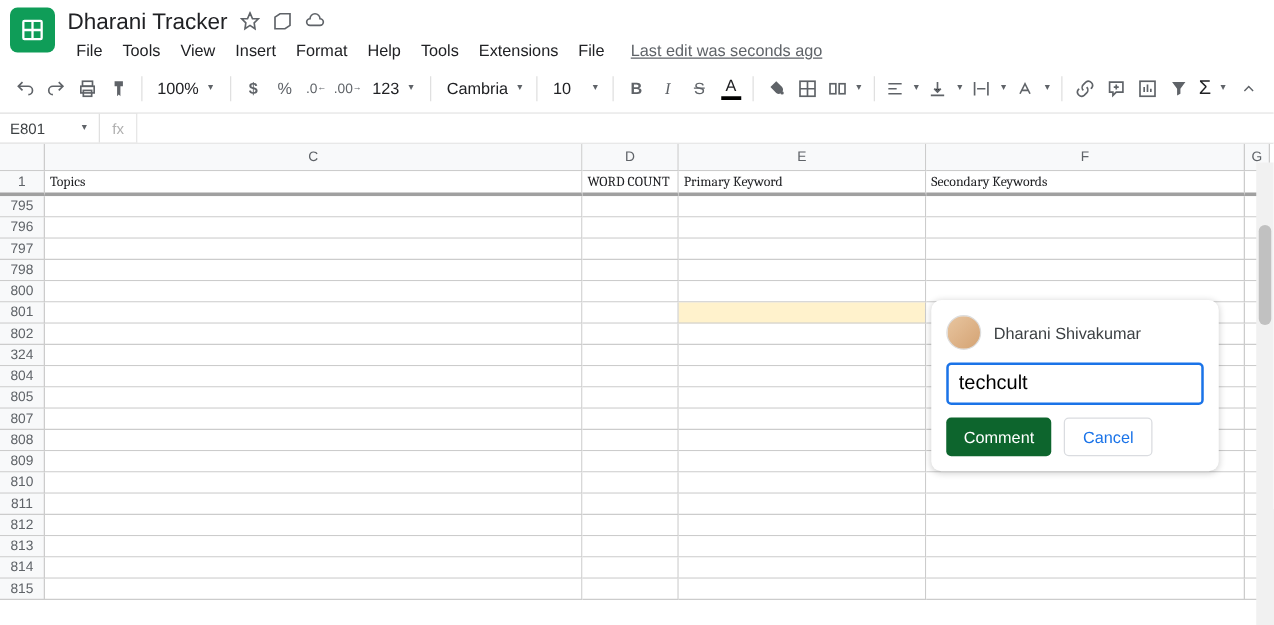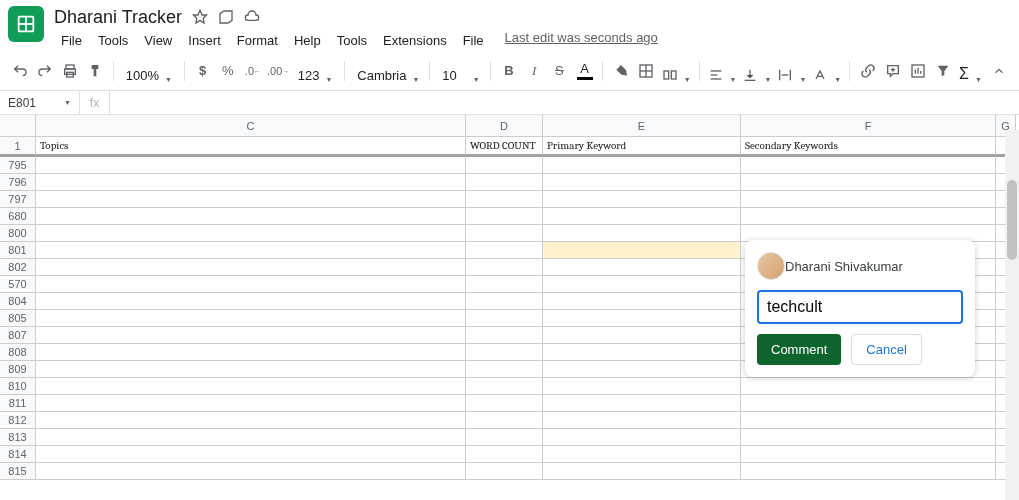--- a/index.html
+++ b/index.html
@@ -5,28 +5,28 @@
   * { box-sizing: border-box; margin: 0; padding: 0; }
   body { font-family: Arial, sans-serif; font-size: 13px; color: #202124; background: #fff; overflow: hidden; width: 1019px; height: 500px; position: relative; }
   
   .header { display: flex; align-items: flex-start; padding: 6px 8px 0 8px; }
   .logo { width: 36px; height: 36px; background: #0f9d58; border-radius: 6px; display: flex; align-items: center; justify-content: center; margin-right: 10px; }
   .logo svg { width: 22px; height: 22px; }
   .title-area { flex: 1; }
   .title-row { display: flex; align-items: center; gap: 10px; height: 22px; }
   .doc-title { font-size: 18px; color: #202124; }
   .title-icon { color: #5f6368; width: 16px; height: 16px; display: flex; align-items: center; justify-content: center; }
-  .menubar { display: flex; gap: 2px; margin-top: 2px; font-size: 13px; color: #202124; }
+  .menubar { display: flex; gap: 2px; margin-top: 2px; font-size: 13px; color: #202124; align-items: center; }
   .menubar .menu-item { padding: 3px 7px; cursor: pointer; }
   .menubar .last-edit { color: #5f6368; text-decoration: underline; margin-left: 12px; font-size: 13px; }
   
   .toolbar { display: flex; align-items: center; padding: 4px 8px; gap: 2px; border-bottom: 1px solid #e0e0e0; height: 40px; }
   .tb-btn { width: 24px; height: 24px; display: flex; align-items: center; justify-content: center; color: #5f6368; cursor: pointer; border-radius: 2px; }
   .tb-sep { width: 1px; height: 20px; background: #e0e0e0; margin: 0 4px; }
-  .tb-sel { display: flex; align-items: flex-end; padding: 0 6px; height: 24px; font-size: 13px; color: #202124; gap: 6px; cursor: pointer; }
+  .tb-sel { display: flex; align-items: center; padding: 0 6px; height: 24px; font-size: 13px; color: #202124; gap: 6px; cursor: pointer; }
   .tb-sel .arrow { font-size: 7px; color: #5f6368; }
   .tb-font { min-width: 70px; }
   .tb-num { min-width: 28px; text-align: center; }
   .tb-colorbar { width: 24px; height: 24px; display:flex; flex-direction:column; align-items:center; justify-content:center; cursor:pointer; }
   .tb-colorbar .bar { width: 16px; height: 3px; background:#000; margin-top:1px; }
   .flex-spacer { flex: 1; }
   
   .namebox-row { display: flex; align-items: center; border-bottom: 1px solid #e0e0e0; height: 24px; }
   .namebox { width: 80px; font-size: 12px; padding: 0 8px; color: #3c4043; border-right: 1px solid #e0e0e0; height: 100%; display:flex; align-items:center; justify-content: space-between; }
   .namebox .arrow { font-size: 7px; color:#5f6368; }
@@ -41,21 +41,21 @@
   .rowhead.first { height: 20px; border-bottom: 3px solid #a0a0a0; }
   .cell { height: 17px; border-right: 1px solid #ccc; border-bottom: 1px solid #ccc; font-size: 11px; padding: 0 4px; display:flex; align-items:center; font-family: Cambria, serif; background:#fff; }
   .cell.header { height: 20px; border-bottom: 3px solid #a0a0a0; }
   .cell.sel { background: #fff2cc; }
   .data-row { display: flex; }
   
   .vscroll { position: absolute; right: 0; top: 130px; bottom: 0; width: 14px; background: #f1f1f1; }
   .vscroll-thumb { position: absolute; left: 2px; right: 2px; top: 50px; height: 80px; background: #c1c1c1; border-radius: 5px; }
   
   .comment-pop { position: absolute; top: 240px; left: 745px; width: 230px; background: #fff; border-radius: 8px; box-shadow: 0 1px 6px rgba(0,0,0,0.2); padding: 12px; z-index: 10; }
-  .comment-user { display: flex; align-items: center; margin-bottom: 10px; }
+  .comment-user { display: flex; align-items: center; gap: 10px; margin-bottom: 10px; }
   .avatar { width: 28px; height: 28px; border-radius: 50%; background: linear-gradient(135deg,#e8c5a0,#d4a373); border:1px solid #ddd; }
   .comment-input { width: 100%; border: 2px solid #1a73e8; border-radius: 4px; padding: 6px 8px; font-size: 16px; outline: none; margin-bottom: 10px; }
   .comment-actions { display: flex; gap: 10px; }
   .btn-primary { background: #0d652d; color: #fff; border: none; padding: 7px 14px; border-radius: 4px; font-size: 13px; cursor: pointer; }
   .btn-secondary { background: #fff; color: #1a73e8; border: 1px solid #dadce0; padding: 7px 14px; border-radius: 4px; font-size: 13px; cursor: pointer; }
   
   svg { display: block; }
 </style>
 </head>
 <body>
@@ -287,21 +287,21 @@
     </div>
     <div class="data-row">
       <div class="rowhead">797</div>
       <div class="cell" style="width:430px"></div>
       <div class="cell" style="width:77px"></div>
       <div class="cell" style="width:198px"></div>
       <div class="cell" style="width:255px"></div>
       <div class="cell" style="width:20px"></div>
     </div>
     <div class="data-row">
-      <div class="rowhead">680</div>
+      <div class="rowhead">798</div>
       <div class="cell" style="width:430px"></div>
       <div class="cell" style="width:77px"></div>
       <div class="cell" style="width:198px"></div>
       <div class="cell" style="width:255px"></div>
       <div class="cell" style="width:20px"></div>
     </div>
     <div class="data-row">
       <div class="rowhead">800</div>
       <div class="cell" style="width:430px"></div>
       <div class="cell" style="width:77px"></div>
@@ -319,21 +319,21 @@
     </div>
     <div class="data-row">
       <div class="rowhead">802</div>
       <div class="cell" style="width:430px"></div>
       <div class="cell" style="width:77px"></div>
       <div class="cell" style="width:198px"></div>
       <div class="cell" style="width:255px"></div>
       <div class="cell" style="width:20px"></div>
     </div>
     <div class="data-row">
-      <div class="rowhead">570</div>
+      <div class="rowhead">324</div>
       <div class="cell" style="width:430px"></div>
       <div class="cell" style="width:77px"></div>
       <div class="cell" style="width:198px"></div>
       <div class="cell" style="width:255px"></div>
       <div class="cell" style="width:20px"></div>
     </div>
     <div class="data-row">
       <div class="rowhead">804</div>
       <div class="cell" style="width:430px"></div>
       <div class="cell" style="width:77px"></div>

